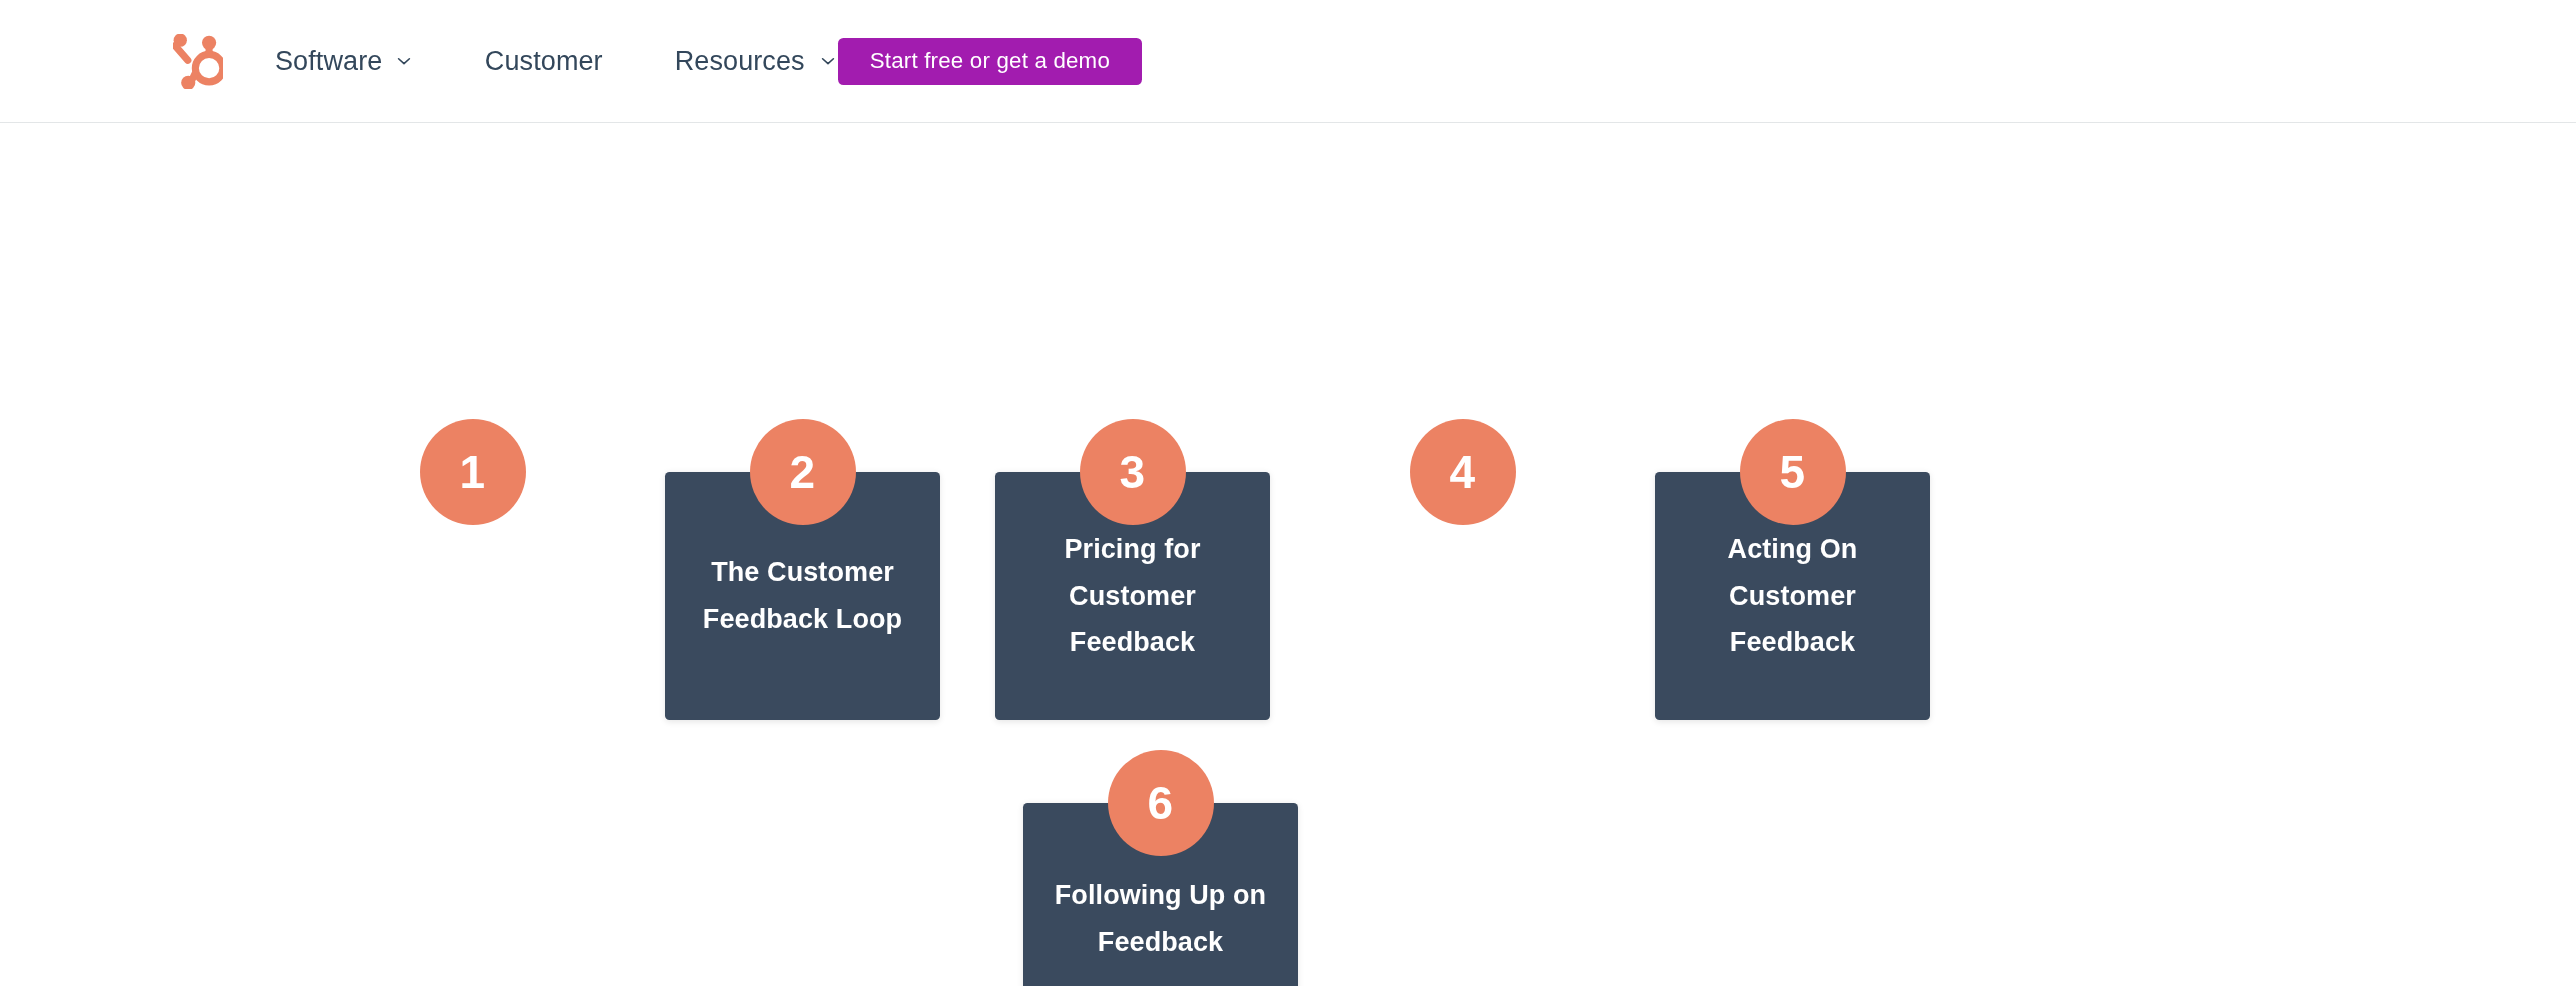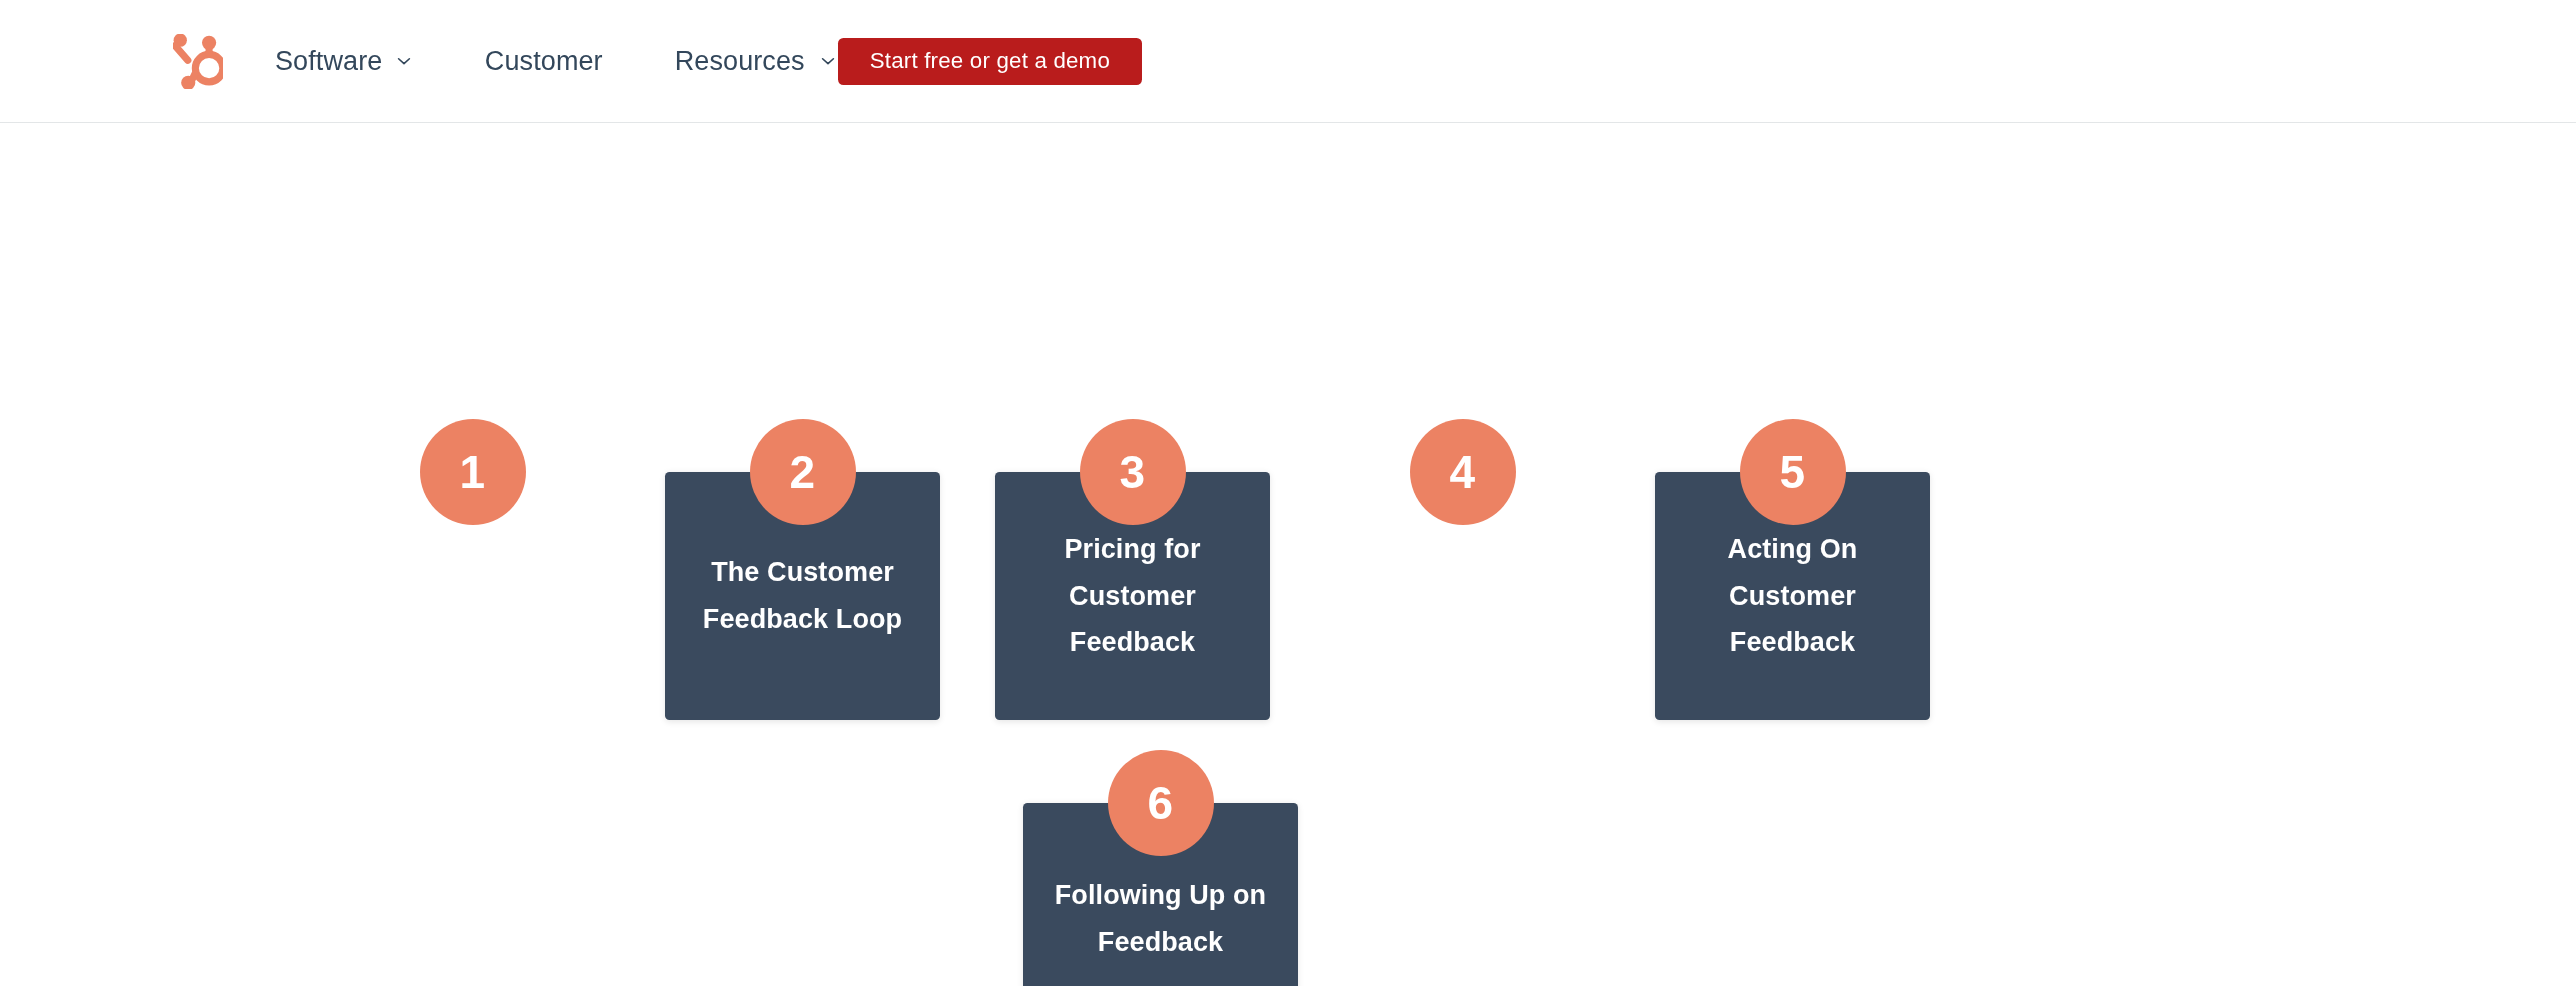--- a/index.html
+++ b/index.html
@@ -69,21 +69,21 @@
     height: 18px;
     display: inline-block;
     flex: none;
   }
   .chev svg { display: block; }
 
   .header-spacer { flex: 1 1 auto; }
 
   .cta-button {
     margin-right: 1434px;
-    background: #b91c1c;
+    background: #a21caf;
     color: #ffffff;
     border: none;
     border-radius: 5.4px;
     height: 47px;
     padding: 0 32px;
     font-family: "Liberation Sans", sans-serif;
     font-size: 22.3px;
     font-weight: 400;
     letter-spacing: 0.2px;
     cursor: pointer;

